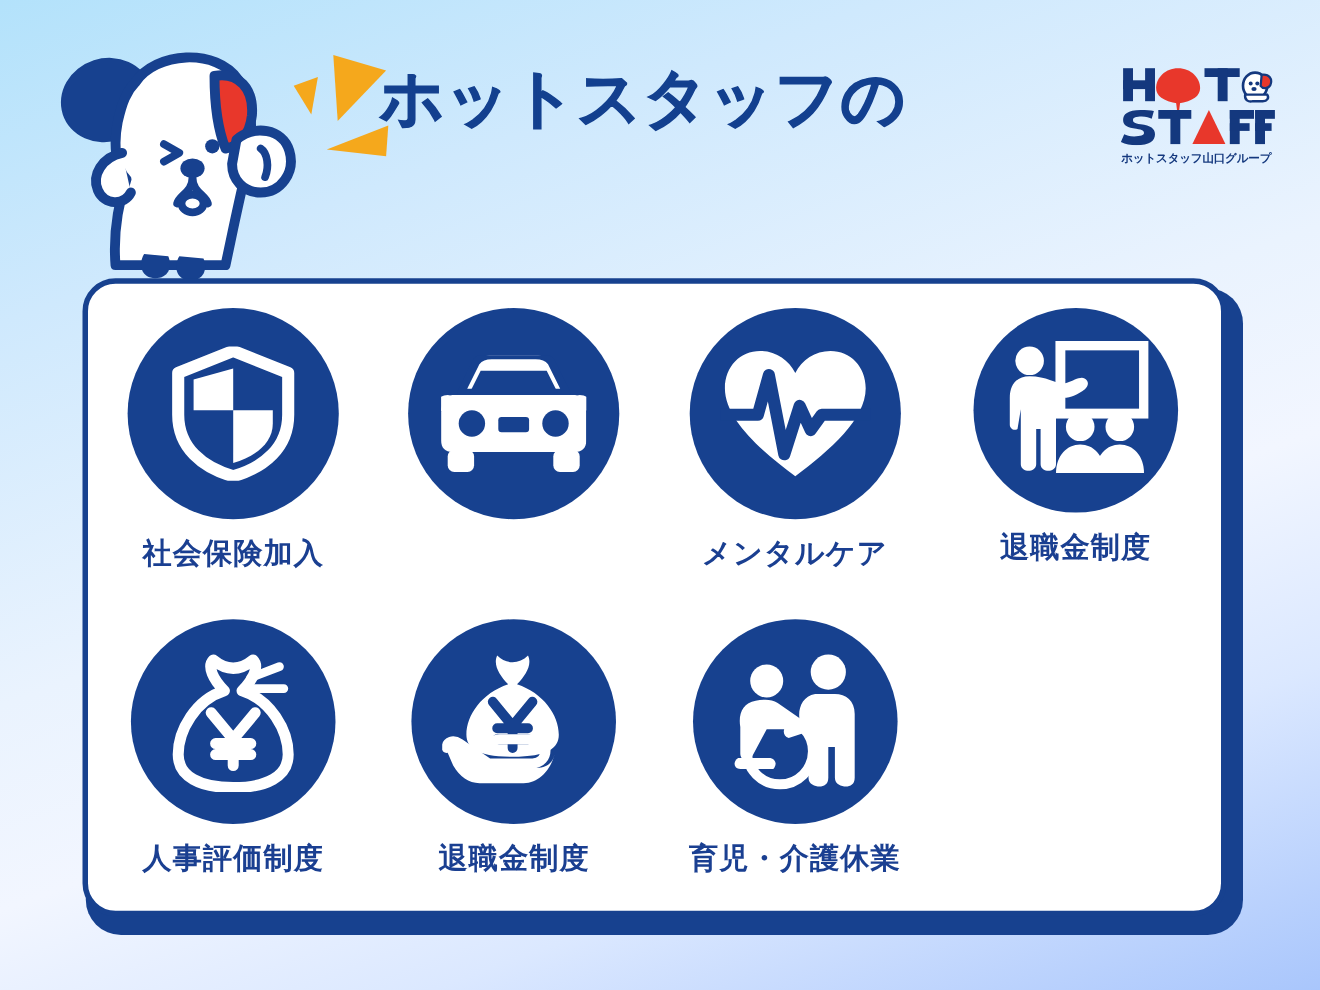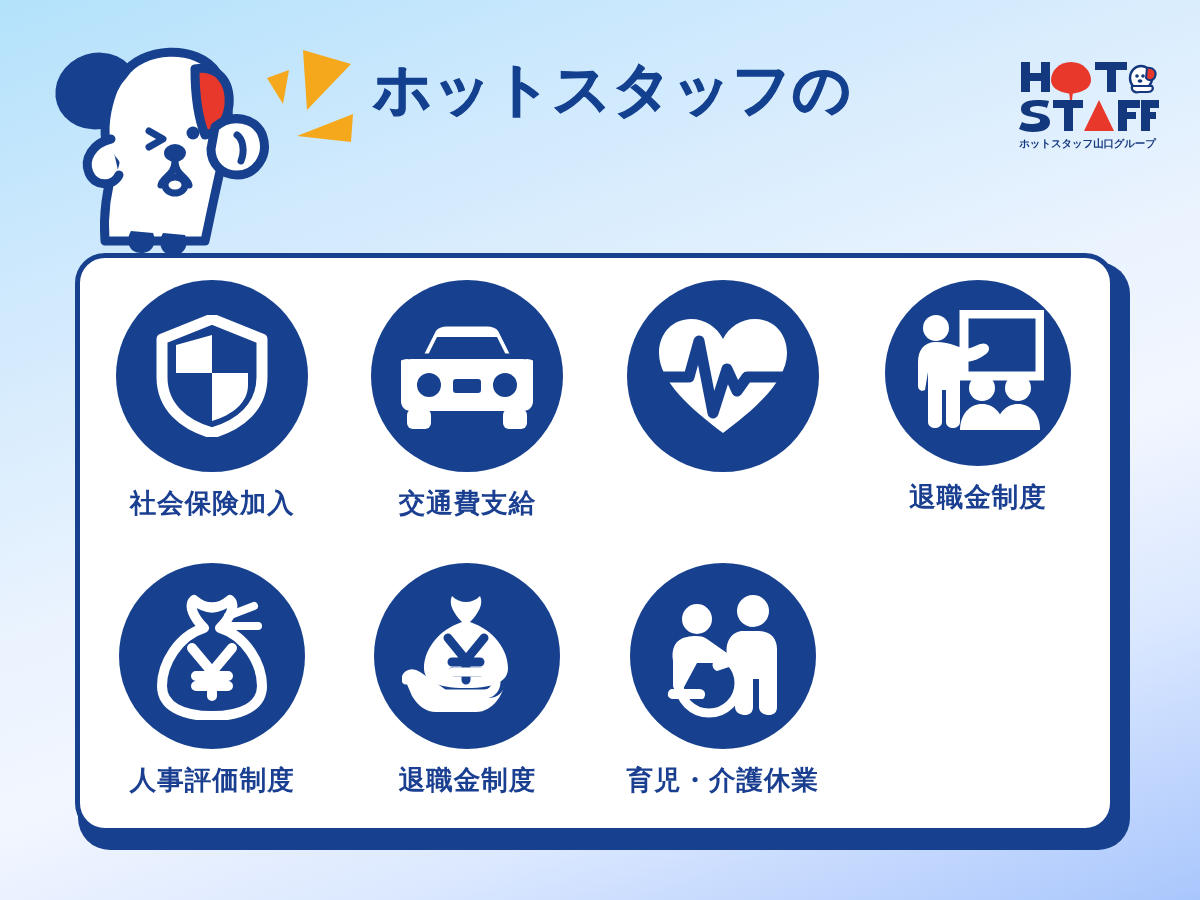--- a/index.html
+++ b/index.html
@@ -16,21 +16,21 @@
   }
   
   .header{position:absolute;left:0;top:0;width:1200px;height:250px;}
   .title-block{
     position:absolute;left:345px;top:52px;width:810px;
     color:#13408f;font-weight:800;letter-spacing:.5px;
   }
   .title-line{
     font-size:58px;line-height:74px;white-space:nowrap;
     font-family:"DejaVu Sans","Liberation Sans",sans-serif;
-    font-weight:800;color:#13408f;margin-left:28px;
+    font-weight:800;color:#13408f;
     -webkit-text-stroke:1.2px #13408f;
   }
   .title-line.l2{font-size:60px;}
   
   .mascot{position:absolute;left:45px;top:35px;width:250px;height:225px;}
   
   .sparkles{position:absolute;left:255px;top:48px;width:115px;height:115px;}
   
   .logo{
     position:absolute;right:40px;top:58px;width:145px;height:92px;
@@ -185,31 +185,31 @@
             <path d="M36 14 L96 14 L106 34 L26 34 Z" fill="#17418f"></path>
             <circle cx="28" cy="62" r="12" fill="#17418f"></circle>
             <circle cx="104" cy="62" r="12" fill="#17418f"></circle>
             <rect x="52" y="56" width="28" height="14" rx="3" fill="#17418f"></rect>
             <rect x="6" y="86" width="24" height="20" rx="6" fill="#ffffff"></rect>
             <rect x="102" y="86" width="24" height="20" rx="6" fill="#ffffff"></rect>
             <ellipse cx="6" cy="44" rx="10" ry="8" fill="#ffffff"></ellipse>
             <ellipse cx="126" cy="44" rx="10" ry="8" fill="#ffffff"></ellipse>
           </svg>
         </div>
-        <div class="cap">交通費支給</div>
       </div>
 
 
       <div class="cell row1">
         <div class="disc">
           <svg width="136" height="122" viewBox="0 0 136 122">
             <path d="M68 118 C36 94 4 66 4 38 C4 18 18 4 36 4 C50 4 62 12 68 24 C74 12 86 4 100 4 C118 4 132 18 132 38 C132 66 100 94 68 118 Z" fill="#ffffff"></path>
             <path d="M0 62 L34 62 L44 26 L58 98 L72 54 L82 76 L92 62 L136 62" fill="none" stroke="#17418f" stroke-width="11" stroke-linejoin="round" stroke-linecap="round"></path>
           </svg>
         </div>
+        <div class="cap">メンタルケア</div>
       </div>
 
       <div class="cell row2">
         <div class="disc">
           <svg width="132" height="126" viewBox="0 0 132 126">
 
             <rect x="52" y="4" width="76" height="62" fill="none" stroke="#ffffff" stroke-width="9"></rect>
 
             <circle cx="24" cy="18" r="13" fill="#ffffff"></circle>
 

